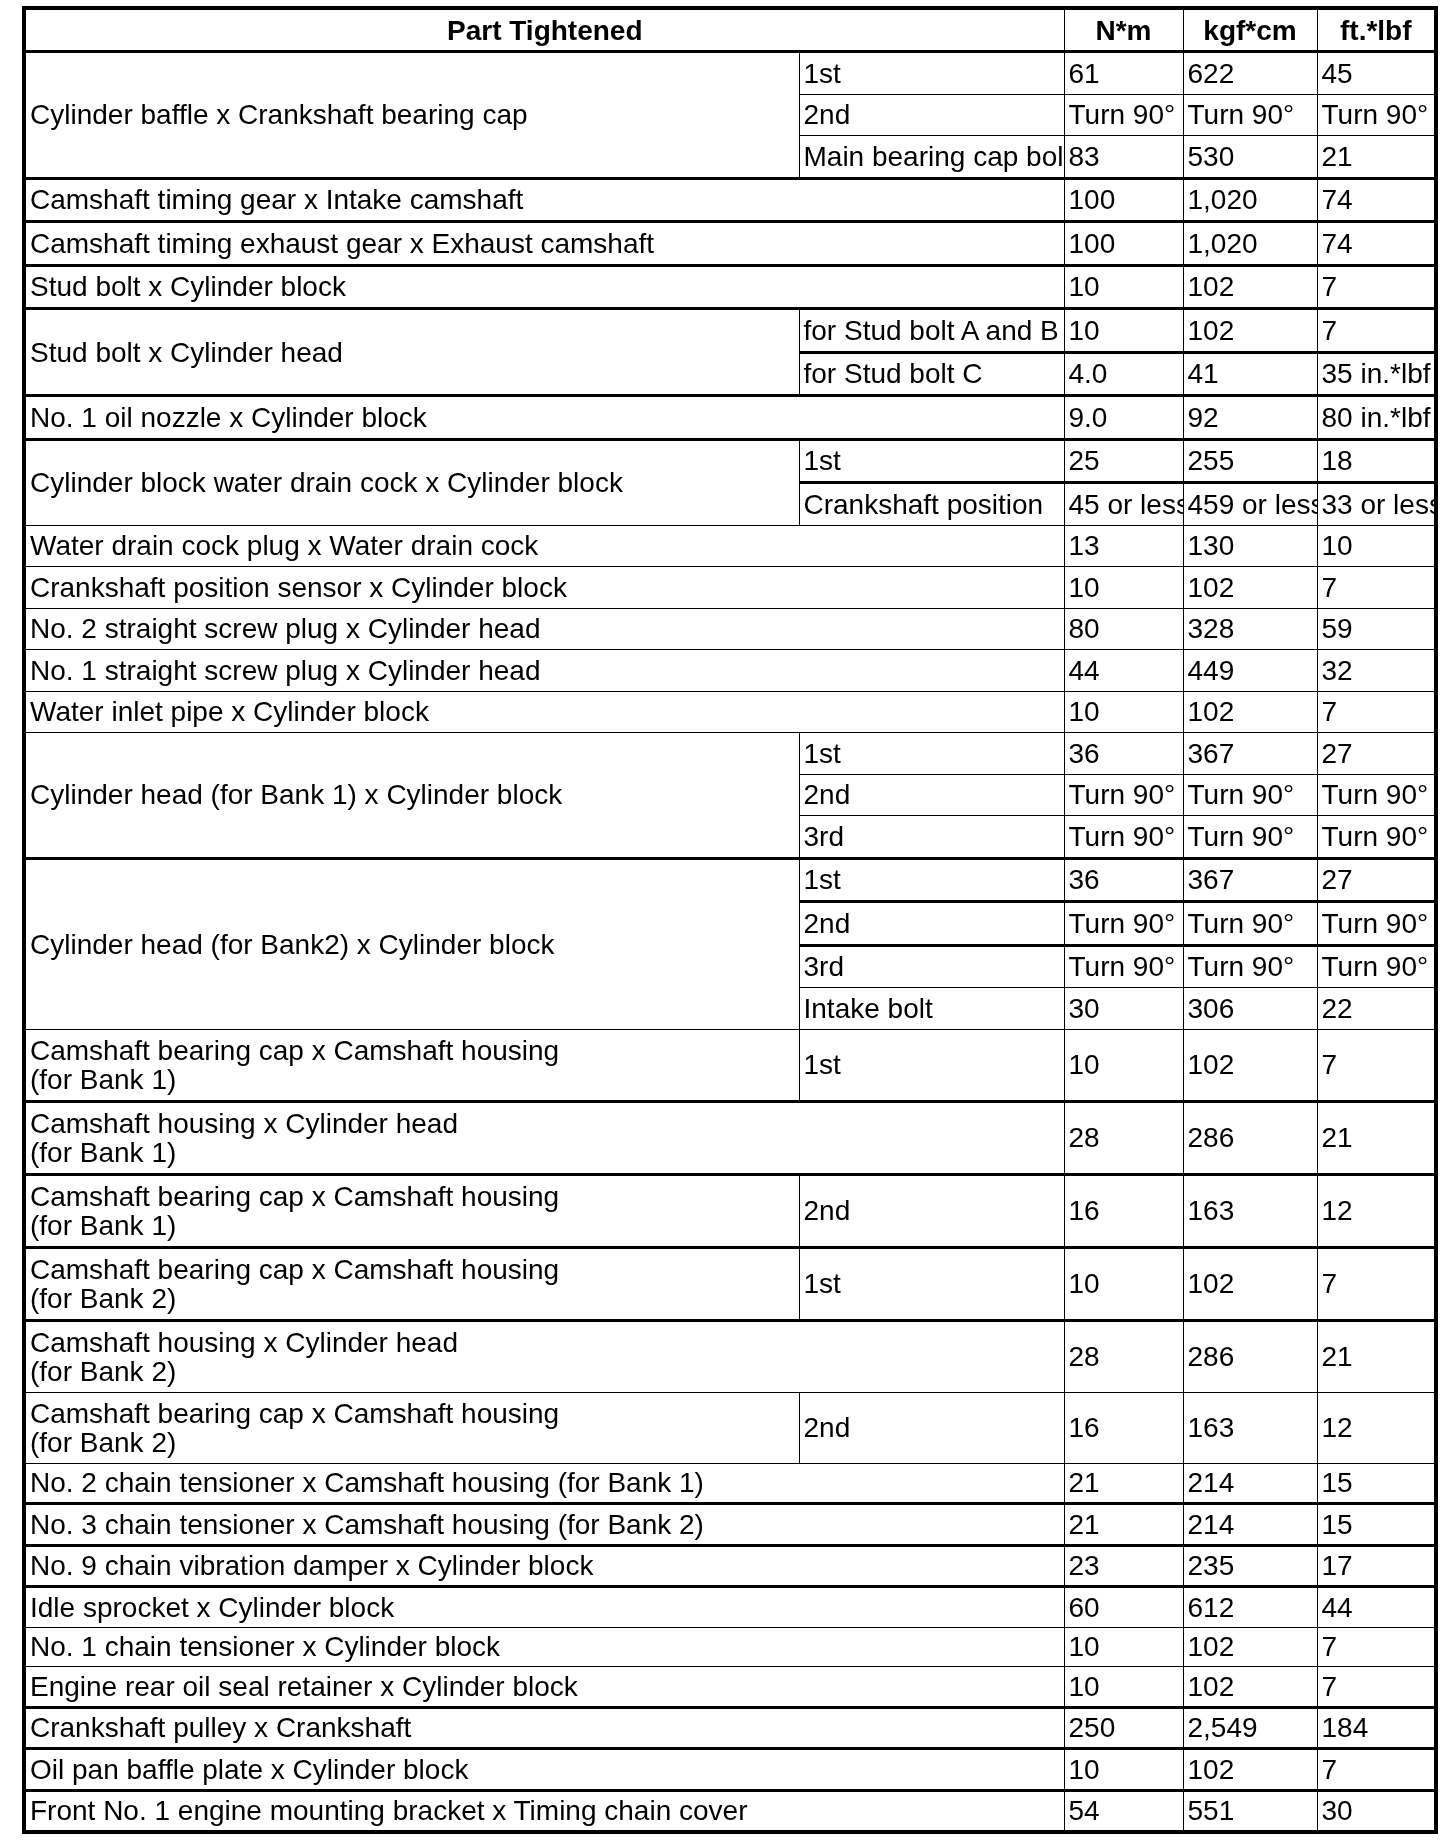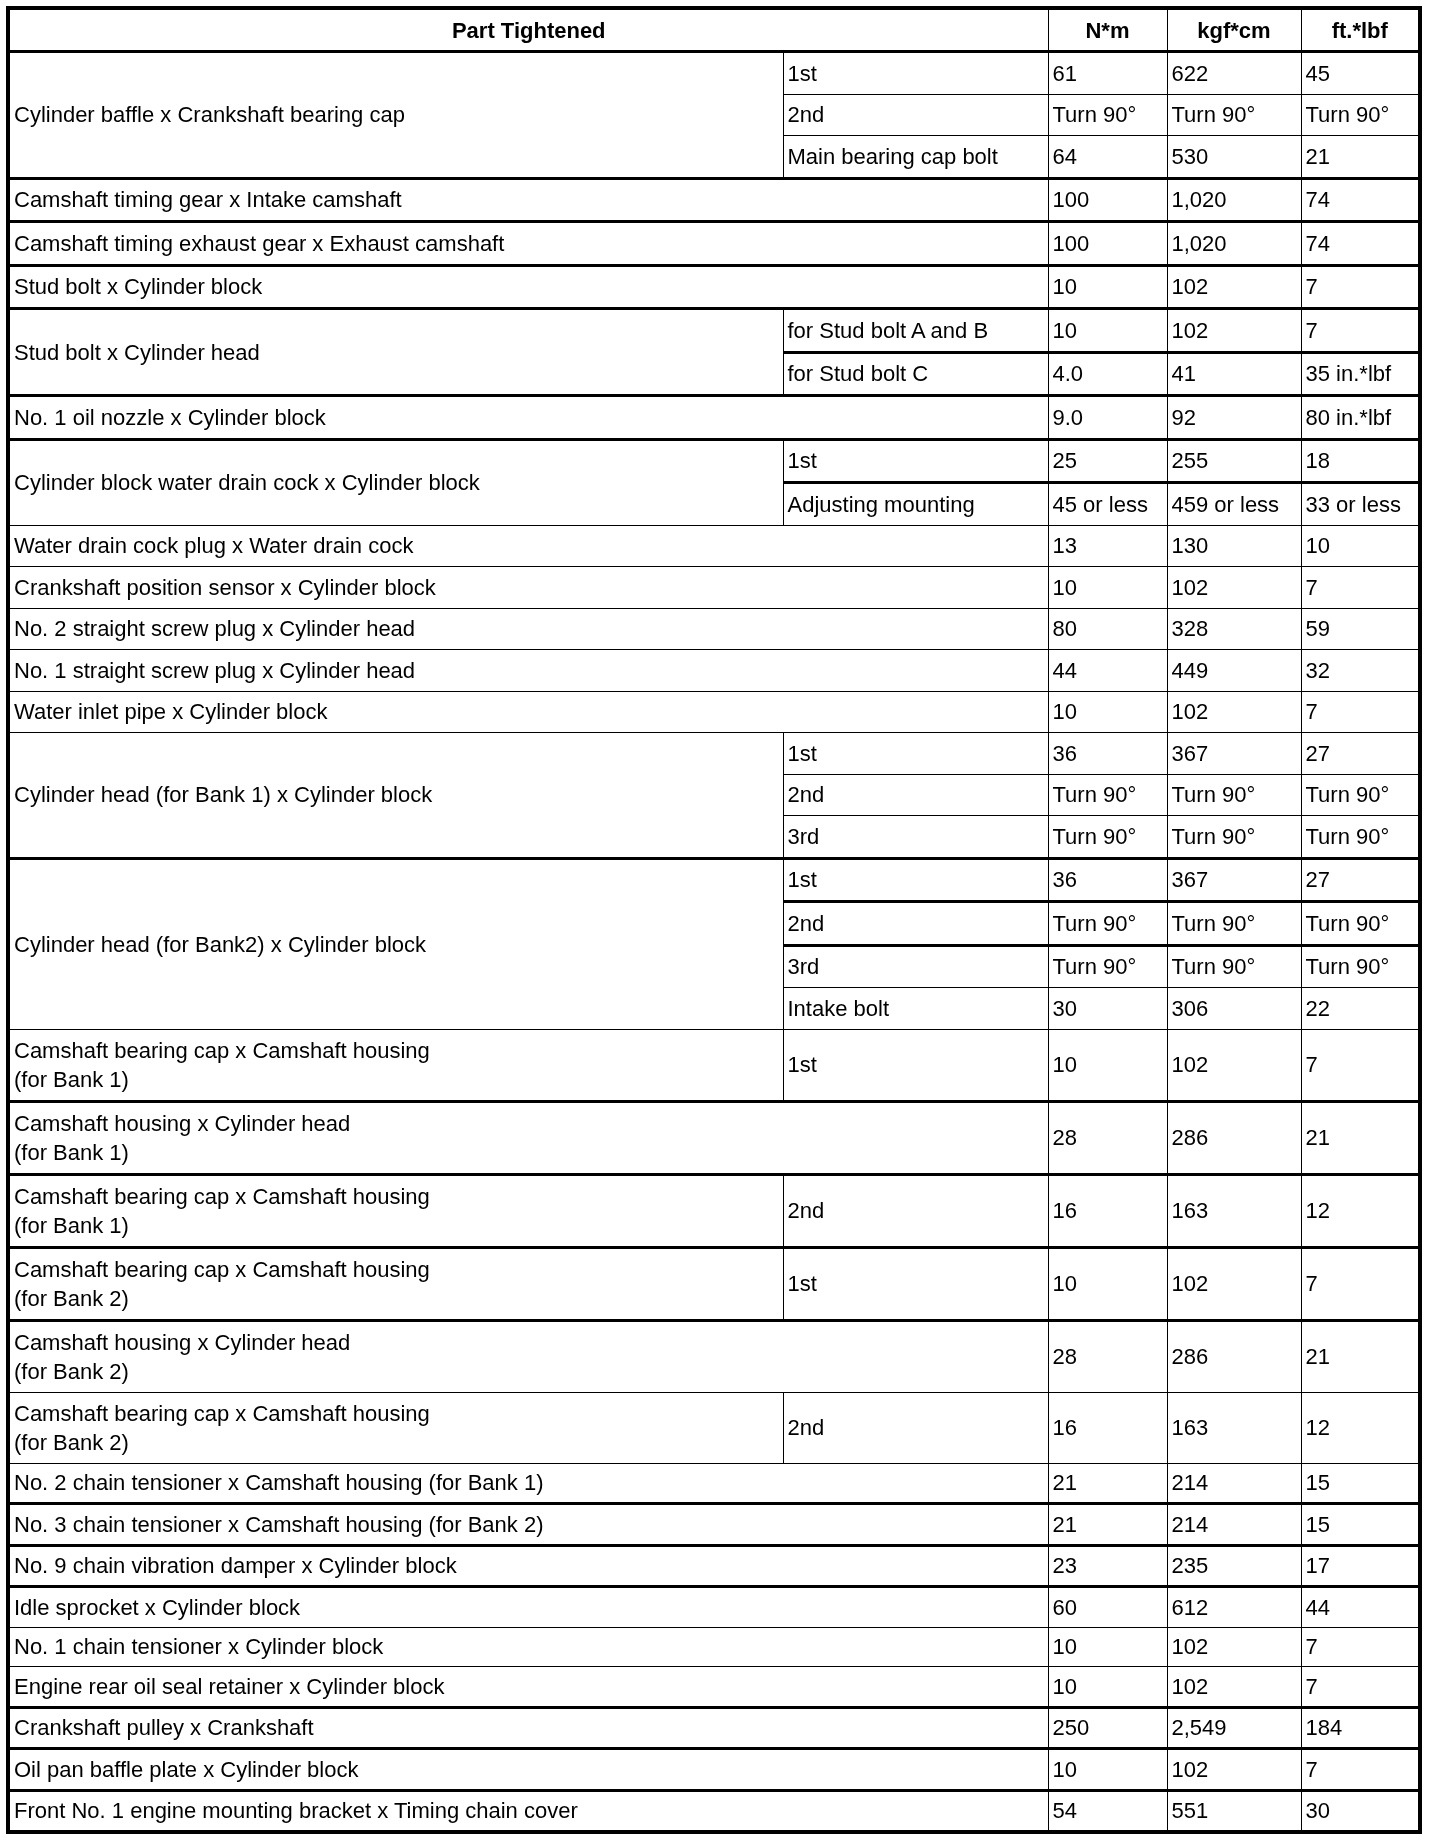--- a/index.html
+++ b/index.html
@@ -1,21 +1,21 @@
 <!DOCTYPE html>
 <html><head>
 <meta charset="utf-8">
 <style>
   html, body { margin:0; padding:0; background:#ffffff; }
   body { width:1440px; height:1846px; position:relative; font-family:"Liberation Sans", sans-serif; color:#000; }
   table.torque {
-    position:absolute; left:6px; top:6px;
+    position:absolute; left:22px; top:6px;
     width:1412px; border-collapse:collapse; table-layout:fixed;
     border:4px solid #000;
-    font-size:22px;
+    font-size:28px;
   }
   table.torque td, table.torque th {
     border:1.5px solid #000;
     padding:0 0 0 4px;
     text-align:left;
     vertical-align:middle;
     white-space:nowrap;
     overflow:hidden;
     line-height:29px;
   }
@@ -58,21 +58,21 @@
       <td>45</td>
     </tr>
     <tr class="s">
       <td>2nd</td>
       <td>Turn 90°</td>
       <td>Turn 90°</td>
       <td>Turn 90°</td>
     </tr>
     <tr class="s">
       <td>Main bearing cap bolt</td>
-      <td>64</td>
+      <td>83</td>
       <td>530</td>
       <td>21</td>
     </tr>
 
     <tr class="s thick">
       <td colspan="2">Camshaft timing gear x Intake camshaft</td>
       <td>100</td>
       <td>1,020</td>
       <td>74</td>
     </tr>
@@ -111,21 +111,21 @@
     </tr>
 
     <tr class="s thick">
       <td rowspan="2" class="part">Cylinder block water drain cock x Cylinder block</td>
       <td>1st</td>
       <td>25</td>
       <td>255</td>
       <td>18</td>
     </tr>
     <tr class="s thick">
-      <td>Adjusting mounting</td>
+      <td>Crankshaft position</td>
       <td>45 or less</td>
       <td>459 or less</td>
       <td>33 or less</td>
     </tr>
 
     <tr class="s">
       <td colspan="2">Water drain cock plug x Water drain cock</td>
       <td>13</td>
       <td>130</td>
       <td>10</td>

